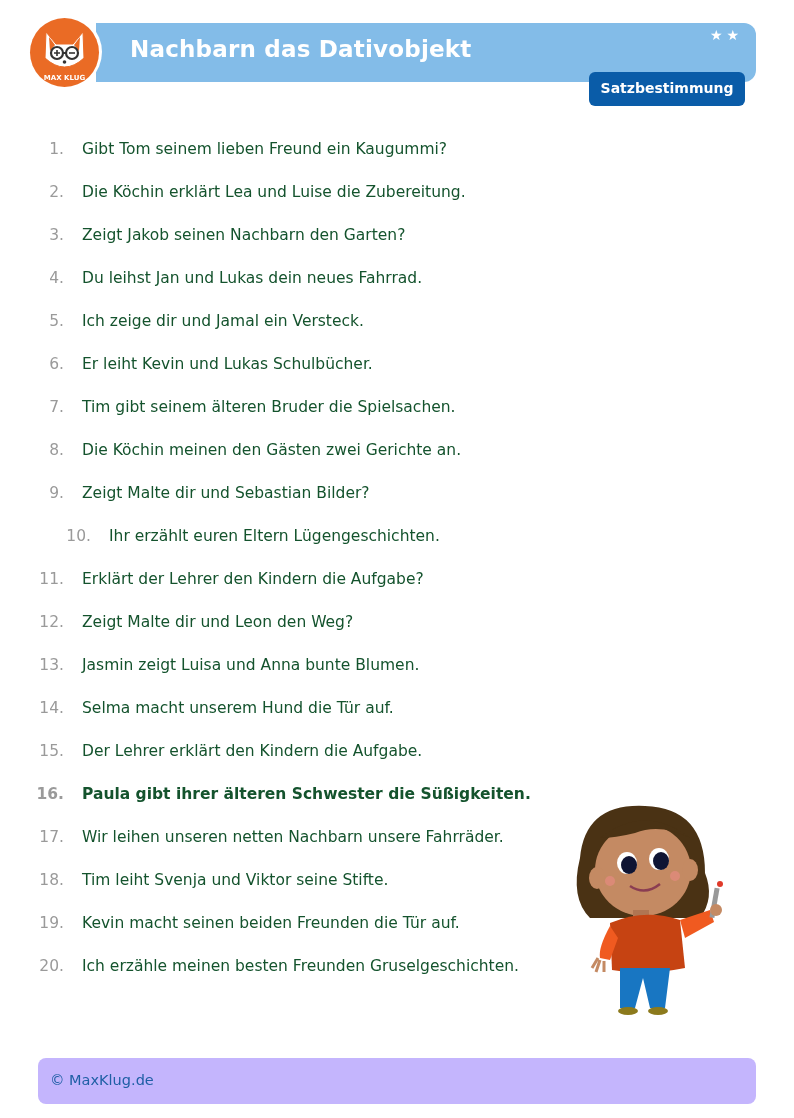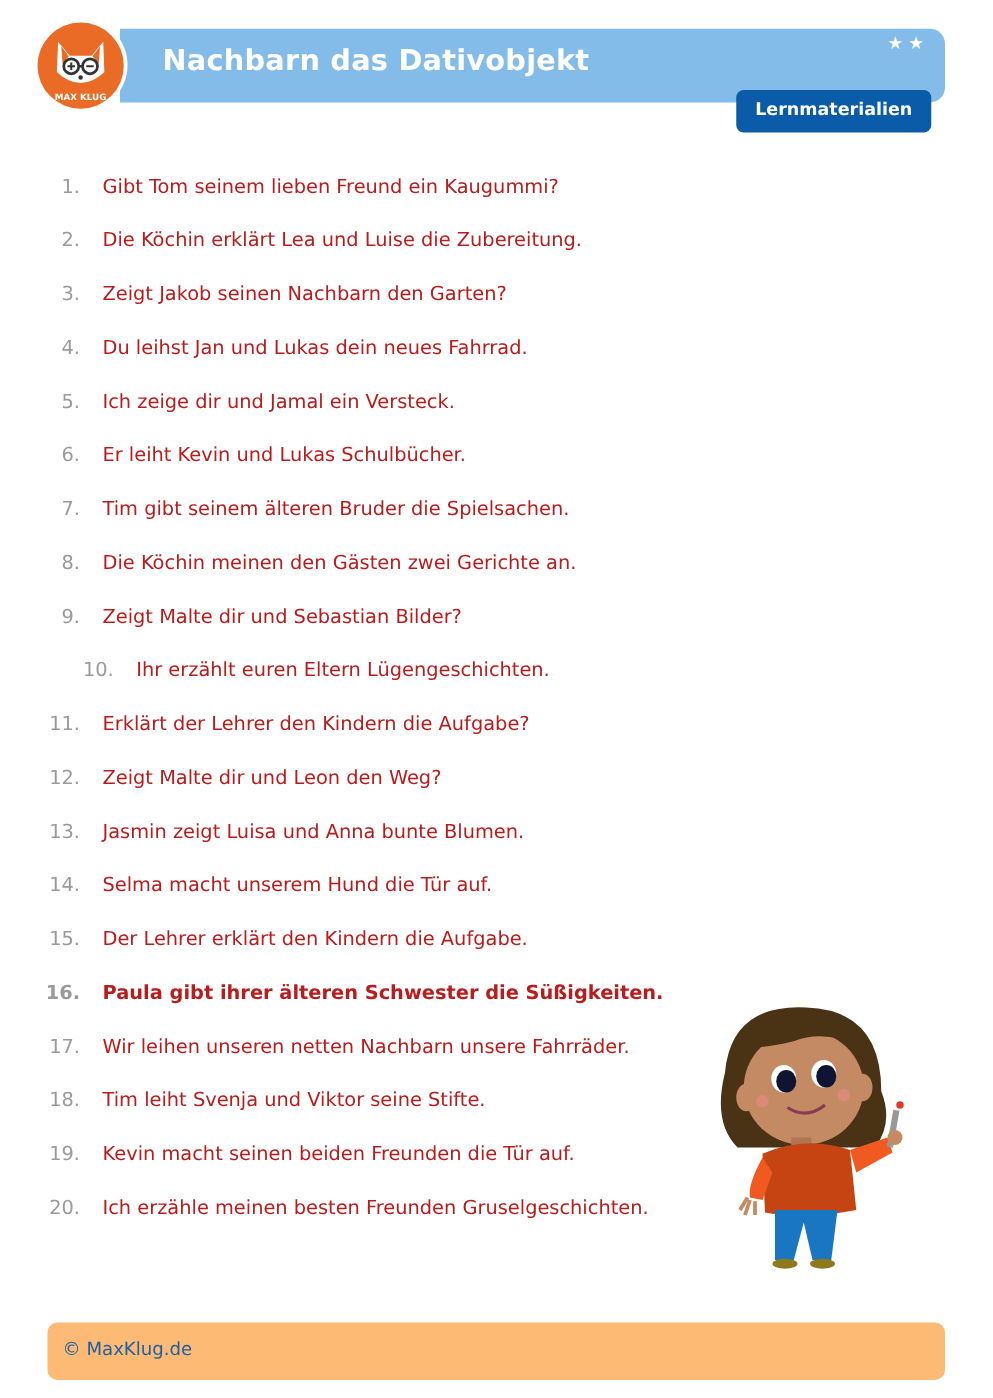--- a/index.html
+++ b/index.html
@@ -10,23 +10,23 @@
   .title { position:absolute; left:130px; top:36px; font-size:23px; font-weight:bold; color:#ffffff; letter-spacing:0.2px; }
   .stars { position:absolute; left:710px; top:27px; color:#ffffff; font-size:14px; letter-spacing:4px; }
   .logo { position:absolute; left:26px; top:14px; width:76px; height:76px; border-radius:50%; background:#ffffff; }
   .logo-inner { position:absolute; left:30px; top:18px; width:69px; height:69px; border-radius:50%; background:#ea6b25; }
   .badge { position:absolute; left:589px; top:72px; width:156px; height:34px; background:#0a5ca8; border-radius:6px;
            color:#ffffff; font-size:14px; font-weight:bold; text-align:center; line-height:32px; }
   .list { position:absolute; left:0; top:140px; }
   .row { position:absolute; left:0; height:22px; width:560px; font-size:15.5px; }
   .num { position:absolute; right:0; width:64px; text-align:right; color:#9a9a9a; }
   .num-wrap { position:absolute; left:0; width:64px; }
-  .txt { position:absolute; left:82px; white-space:nowrap; color:#b91c1c; }
+  .txt { position:absolute; left:82px; white-space:nowrap; color:#14532d; }
   .girl { position:absolute; left:540px; top:798px; width:216px; height:220px; }
-  .footer { position:absolute; left:38px; top:1058px; width:718px; height:46px; background:#fdba74; border-radius:8px;
+  .footer { position:absolute; left:38px; top:1058px; width:718px; height:46px; background:#c4b5fd; border-radius:8px;
             font-size:13.5px; color:#1f5fa5; }
   .copyright { position:absolute; left:12px; top:14px; font-size:14.5px; }
   .links { position:absolute; right:18px; top:14px; white-space:nowrap; }
   .links span.sep { margin:0 9px; }
 </style>
 </head>
 <body>
 
 <div class="header-bar"></div>
 <div class="logo"></div>
@@ -39,21 +39,21 @@
   <circle cx="42" cy="35" r="6" fill="#fff" stroke="#333" stroke-width="2.2"></circle>
   <line x1="33" y1="35" x2="36" y2="35" stroke="#333" stroke-width="2"></line>
   <path d="M24 35 h6 M27 32 v6" stroke="#333" stroke-width="1.6"></path>
   <path d="M39 35 h6" stroke="#333" stroke-width="1.6"></path>
   <circle cx="34.5" cy="44" r="1.8" fill="#333"></circle>
   <text x="34.5" y="62" text-anchor="middle" font-size="7" font-weight="bold" fill="#ffffff" font-family="DejaVu Sans, sans-serif">MAX KLUG</text>
 </svg>
 
 <div class="title">Nachbarn das Dativobjekt</div>
 <div class="stars">★★</div>
-<div class="badge">Lernmaterialien</div>
+<div class="badge">Satzbestimmung</div>
 
 <div class="list" id="list">
     <div class="row" style="top: 0px;">
       <div class="num-wrap">
         <span class="num">1.</span>
       </div>
       <span class="txt">Gibt Tom seinem lieben Freund ein Kaugummi?</span>
     </div>
     <div class="row" style="top: 43px;">
       <div class="num-wrap">

